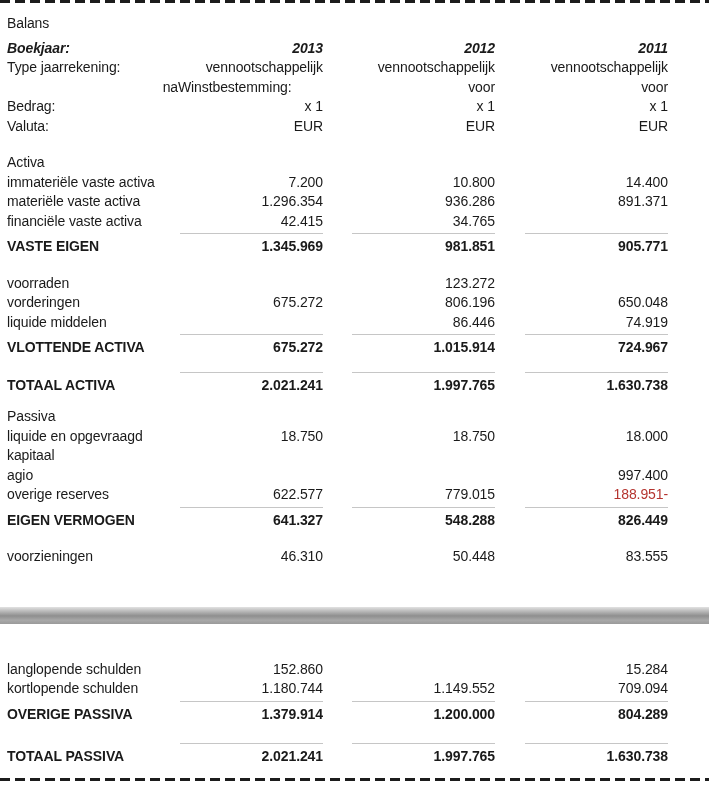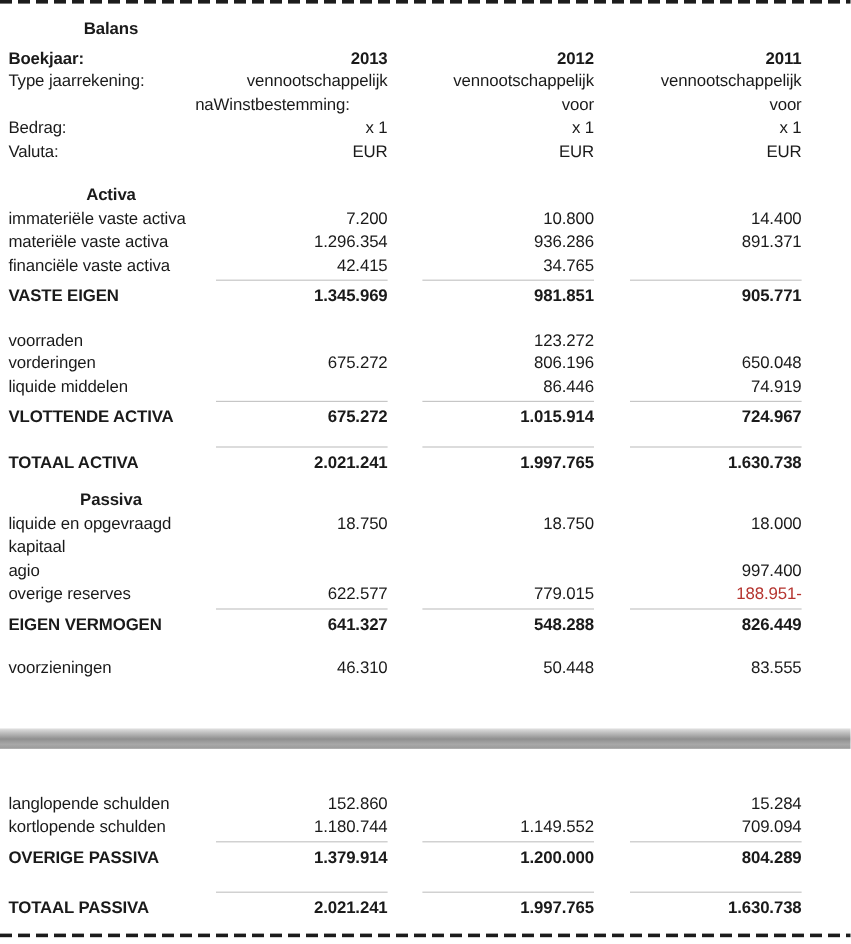--- a/index.html
+++ b/index.html
@@ -34,23 +34,23 @@
     padding: 0 41px 0 7px;
     line-height: 19.5px;
     align-items: start;
   }
   .cell { overflow: visible; }
   .label { text-align: left; }
   .val { text-align: right; }
   .num { display: inline-block; text-align: right; }
   .neg { color: var(--neg, #b5342f); }
 
-  .row-title .label { font-weight: bold; text-align: center; }
+  .row-title .label { font-weight: normal; }
   .row-header { margin-top: 5px; }
-  .row-header .label, .row-header .num { font-weight: bold; }
+  .row-header .label, .row-header .num { font-weight: bold; font-style: italic; }
 
   .row-total { margin-top: 2px; font-weight: bold; }
   .row-total .num {
     min-width: 143px;
     border-top: 1px solid var(--rule, #c6c6c6);
     padding-top: 3px;
   }
   .row-total .label { padding-top: 4px; }
 
   .band {

